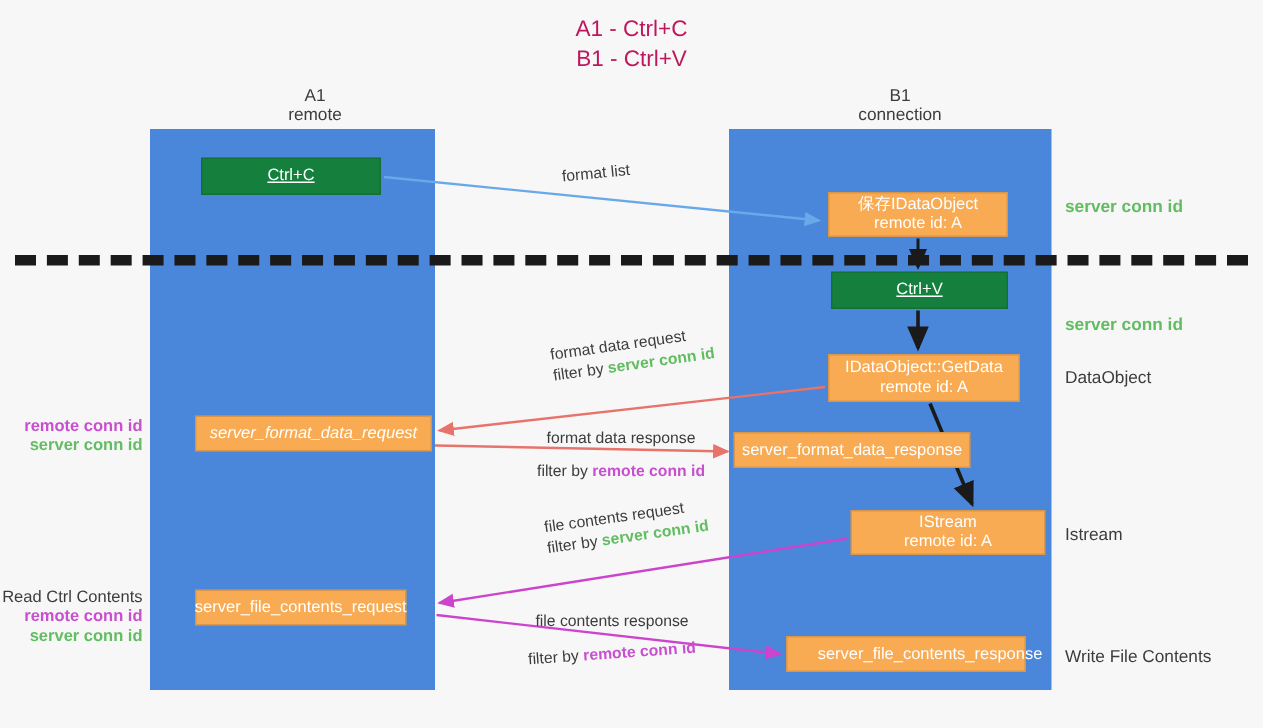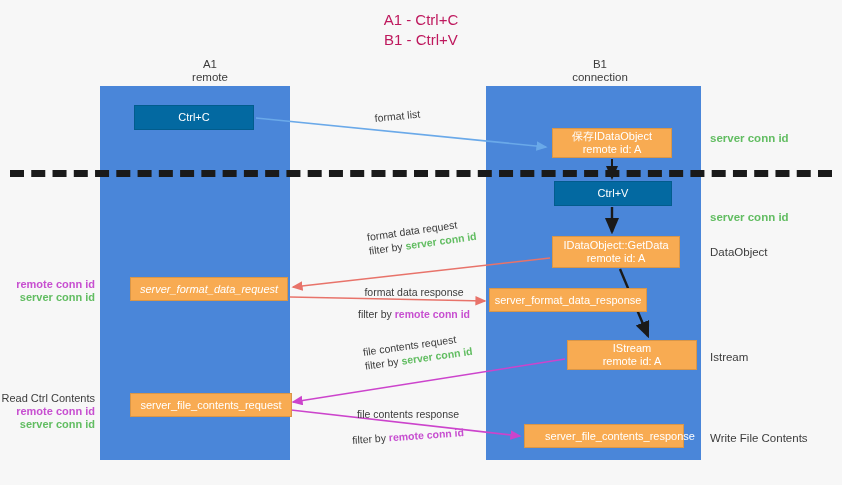--- a/index.html
+++ b/index.html
@@ -47,30 +47,30 @@
     box-sizing:border-box;
     display:flex;flex-direction:column;
     align-items:center;justify-content:center;
     color:#ffffff;font-size:11px;line-height:13px;
     text-align:center;
     border:1px solid rgba(0,0,0,.12);
     padding:2px 4px;
     white-space:pre-line;
   }
   .orange{background:#f8ab52;}
-  .green{background:#0369a1;}
+  .green{background:#15803d;text-decoration:underline;}
 
   #box-ctrlc{left:134px;top:105px;width:120px;height:25px;}
   #box-idataobject{left:552px;top:128px;width:120px;height:30px;}
   #box-ctrlv{left:554px;top:181px;width:118px;height:25px;}
   #box-getdata{left:552px;top:236px;width:128px;height:32px;}
   #box-fmt-req{left:130px;top:277px;width:158px;height:24px;font-style:italic;}
   #box-fmt-resp{left:489px;top:288px;width:158px;height:24px;}
   #box-istream{left:567px;top:340px;width:130px;height:30px;}
-  #box-file-req{left:130px;top:393px;width:162px;height:24px;}
+  #box-file-req{left:130px;top:393px;width:141px;height:24px;}
   #box-file-resp{left:524px;top:424px;width:160px;height:24px;padding-left:36px;}
 
   
   .right-label{font-size:11.5px;line-height:14px;color:#3c3c3c;}
   #rl-server-1{left:710px;top:131px;color:#62bd62;font-weight:bold;}
   #rl-server-2{left:710px;top:210px;color:#62bd62;font-weight:bold;}
   #rl-dataobject{left:710px;top:245px;}
   #rl-istream{left:710px;top:350px;}
   #rl-write{left:710px;top:431px;}
 

